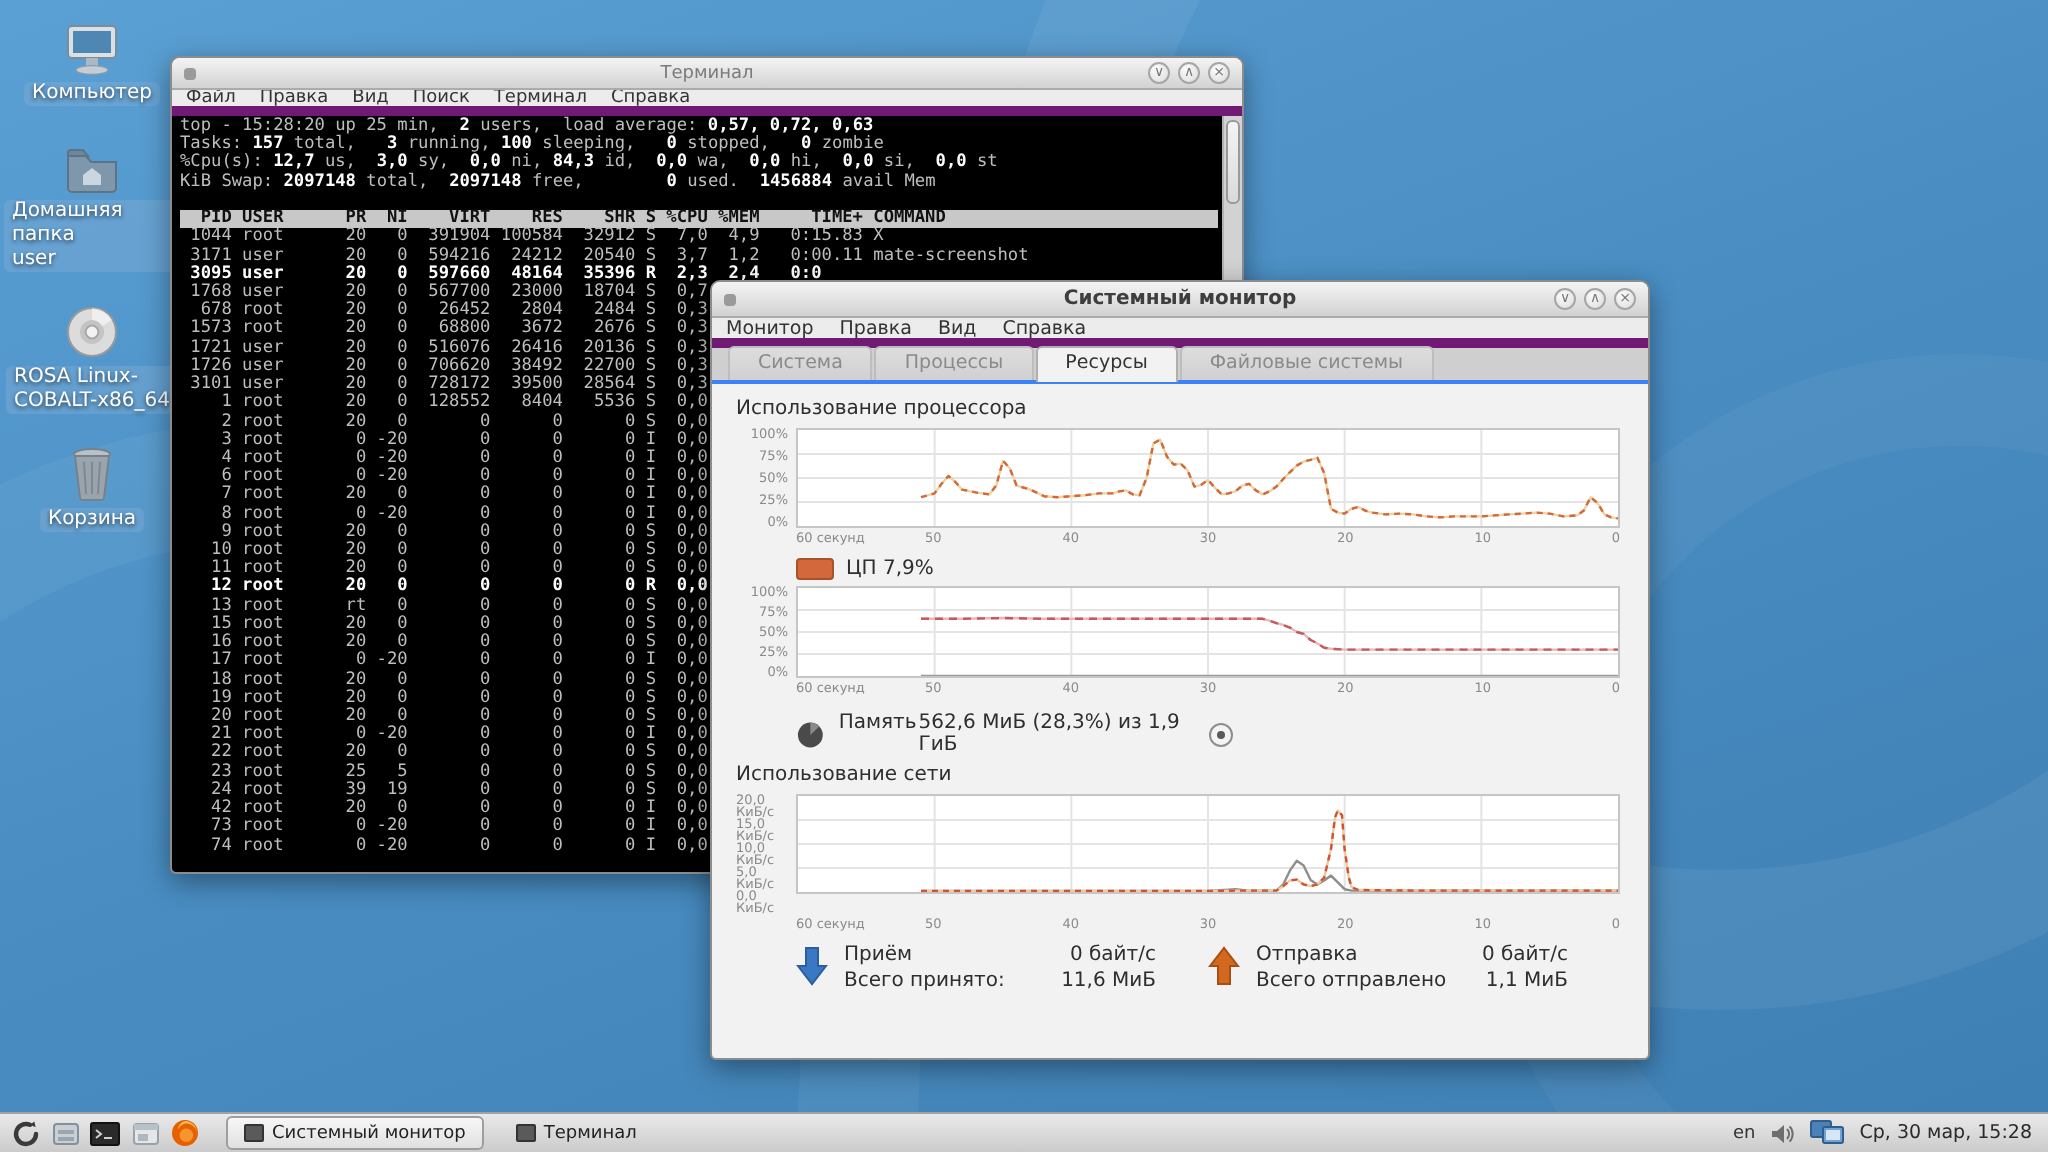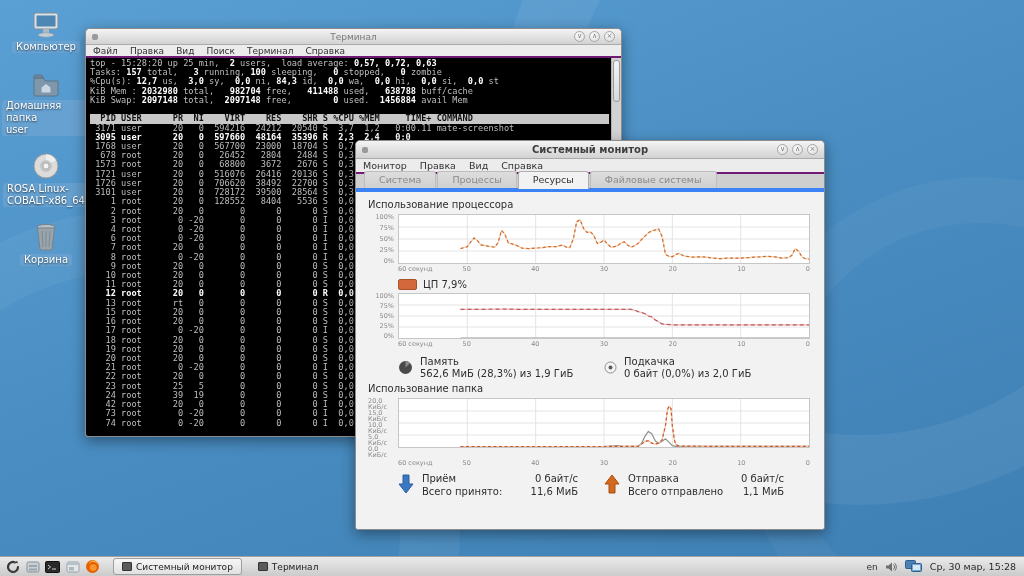--- a/index.html
+++ b/index.html
@@ -23,21 +23,21 @@
               border-bottom:1px solid #ABABAB; border-radius:4px 4px 0 0; position:relative;
               display:flex; align-items:center; }
   .titlebar .win-icon { width:6px; height:6px; background:#9A9A9A; border-radius:2px; margin-left:6px; }
   .titlebar .title { position:absolute; left:0; right:0; text-align:center; font-size:9px; color:#7A7A7A; }
   .titlebar .title.focused { font-weight:bold; font-size:10px; color:#3E3E3E; }
   .win-buttons { margin-left:auto; display:flex; gap:4px; padding-right:6px; z-index:2; }
   .win-btn { width:11px; height:11px; border-radius:50%; border:1px solid #A6A6A6;
              background:radial-gradient(circle at 35% 30%,#FBFBFB,#DCDCDC); color:#787878;
              font-size:7px; line-height:9px; text-align:center; }
   .menubar { height:13px; flex:0 0 13px; background:#ECECEC; display:flex; align-items:center;
-             gap:12px; padding-left:7px; border-bottom:2px solid #701a75; }
+             gap:12px; padding-left:7px; border-bottom:5px solid #701a75; }
   .menubar .menu-item { font-size:9px; color:#333; }
 
   
   #terminal { left:85px; top:28px; width:537px; height:409px; z-index:1; }
   .term-body { flex:1; background:#000; position:relative; overflow:hidden; border-radius:0 0 2px 2px; }
   .term-lines { padding:1px 0 0 4px; font-family:"DejaVu Sans Mono","Liberation Mono",monospace;
                 font-size:8.6px; line-height:9.22px; color:#BEBEBE; }
   .t-line { white-space:pre; height:9.22px; }
   .t-line span.b { color:#FFF; font-weight:bold; }
   .t-line.header { background:#C8C8C8; color:#111; font-weight:bold; width:calc(100% - 12px); }
@@ -46,21 +46,21 @@
                     border-left:1px solid #B2B2B2; }
   .term-thumb { position:absolute; top:2px; left:1px; width:7px; height:42px;
                 background:linear-gradient(#F4F4F4,#DADADA); border:1px solid #9A9A9A; border-radius:3px; }
 
   
   #sysmon { left:355px; top:140px; width:470px; height:390px; z-index:2; }
   #sysmon .titlebar { height:18px; flex-basis:18px; }
   #sysmon .menubar { height:15px; flex-basis:15px; gap:13px; }
   #sysmon .menubar .menu-item { font-size:9.5px; }
   .tabstrip { height:18px; flex:0 0 18px; background:#CFCFCF; display:flex; align-items:flex-end;
-              padding-left:8px; border-bottom:4px solid #3b82f6; }
+              padding-left:8px; border-bottom:2px solid #3b82f6; }
   .tab { font-size:9.5px; color:#8A8A8A; padding:2px 14px 3px; border:1px solid #BDBDBD; border-bottom:none;
          background:linear-gradient(#DDDDDD,#D0D0D0); border-radius:3px 3px 0 0; margin-right:1px; }
   .tab.active { background:#F2F2F2; color:#333; position:relative; top:1px; padding-bottom:4px;
                 border-color:#AFAFAF; }
   .sm-content { flex:1; background:#F2F2F2; padding:4px 14px 0 12px; border-radius:0 0 3px 3px; }
   .section-title { font-size:10px; font-weight:normal; color:#2E2E2E; margin:3px 0 4px; }
   .chart-row { display:flex; }
   .ylabels { width:30px; display:flex; flex-direction:column; justify-content:space-between;
              align-items:flex-end; padding-right:4px; font-size:6.5px; color:#8A8A8A; }
   .ylabels span { line-height:6px; transform:translateY(0); }
@@ -68,21 +68,21 @@
   .plot svg { position:absolute; inset:0; }
   .xlabels { position:relative; height:9px; margin-left:30px; font-size:6.5px; color:#8A8A8A; }
   .xlabels span { position:absolute; top:1px; }
 
   .legend-cpu { display:flex; align-items:center; gap:6px; margin:4px 0 2px 30px; height:14px; }
   .swatch { width:19px; height:11px; border:1px solid #A65427; border-radius:2px; background:#D2683C; }
   .legend-text { font-size:10px; color:#2E2E2E; }
 
   .legend-mem { display:grid; grid-template-columns:1fr 1fr; margin:8px 0 4px 30px; }
   .legend-item { display:flex; align-items:center; gap:7px; }
-  .legend-item .rows { display:flex; flex-direction:column; gap:1px; }
+  .legend-item .rows { display:flex; flex-direction:row; gap:1px; }
   .legend-item .name { font-size:10px; color:#2E2E2E; }
   .legend-item .val { font-size:10px; color:#2E2E2E; }
 
   .legend-net { display:grid; grid-template-columns:1fr 1fr; margin:6px 0 0 30px; }
   .net-col { display:flex; gap:8px; padding-right:26px; }
   .net-col .rows { flex:1; display:flex; flex-direction:column; gap:2px; }
   .net-line { display:flex; justify-content:space-between; font-size:10px; color:#2E2E2E; }
 
   
   .taskbar { position:absolute; left:0; right:0; bottom:0; height:20px;
@@ -168,24 +168,24 @@
       <span class="menu-item">Вид</span>
       <span class="menu-item">Поиск</span>
       <span class="menu-item">Терминал</span>
       <span class="menu-item">Справка</span>
     </div>
   <div class="term-body">
     <div class="term-lines">
         <div class="t-line sum"><span>top - 15:28:20 up 25 min,  </span><span class="b">2 </span><span>users,  load average: </span><span class="b">0,57, 0,72, 0,63</span></div>
         <div class="t-line sum"><span>Tasks: </span><span class="b">157 </span><span>total,   </span><span class="b">3 </span><span>running, </span><span class="b">100 </span><span>sleeping,   </span><span class="b">0 </span><span>stopped,   </span><span class="b">0 </span><span>zombie</span></div>
         <div class="t-line sum"><span>%Cpu(s): </span><span class="b">12,7 </span><span>us,  </span><span class="b">3,0 </span><span>sy,  </span><span class="b">0,0 </span><span>ni, </span><span class="b">84,3 </span><span>id,  </span><span class="b">0,0 </span><span>wa,  </span><span class="b">0,0 </span><span>hi,  </span><span class="b">0,0 </span><span>si,  </span><span class="b">0,0 </span><span>st</span></div>
-        <div class="t-line sum"><span>KiB Mem : </span><span class="b">2032980 </span><span>total,  </span><span class="b"> 982704 </span><span>free,  </span><span class="b"> 411488 </span><span>used,  </span><span class="b"> 638788 </span><span>buff/cache</span></div>
         <div class="t-line sum"><span>KiB Swap: </span><span class="b">2097148 </span><span>total,  </span><span class="b">2097148 </span><span>free,  </span><span class="b">      0 </span><span>used.  </span><span class="b">1456884 </span><span>avail Mem</span></div>
         <div class="t-line blank"><span> </span></div>
         <div class="t-line header"><span>  PID USER      PR  NI    VIRT    RES    SHR S %CPU %MEM     TIME+ COMMAND </span></div>
+        <div class="t-line row"><span> 1044 root      20   0  391904 100584  32912 S  7,0  4,9   0:15.83 X</span></div>
         <div class="t-line row"><span> 3171 user      20   0  594216  24212  20540 S  3,7  1,2   0:00.11 mate-screenshot</span></div>
         <div class="t-line row bold"><span class="b"> 3095 user      20   0  597660  48164  35396 R  2,3  2,4   0:0</span></div>
         <div class="t-line row"><span> 1768 user      20   0  567700  23000  18704 S  0,7  1,1   0:0</span></div>
         <div class="t-line row"><span>  678 root      20   0   26452   2804   2484 S  0,3  0,1   0:0</span></div>
         <div class="t-line row"><span> 1573 root      20   0   68800   3672   2676 S  0,3  0,2   0:0</span></div>
         <div class="t-line row"><span> 1721 user      20   0  516076  26416  20136 S  0,3  1,3   0:0</span></div>
         <div class="t-line row"><span> 1726 user      20   0  706620  38492  22700 S  0,3  1,5   0:0</span></div>
         <div class="t-line row"><span> 3101 user      20   0  728172  39500  28564 S  0,3  1,9   0:0</span></div>
         <div class="t-line row"><span>    1 root      20   0  128552   8404   5536 S  0,0  0,4   0:0</span></div>
         <div class="t-line row"><span>    2 root      20   0       0      0      0 S  0,0  0,0   0:0</span></div>
@@ -323,28 +323,24 @@
         <div class="rows">
           <span class="name">Память</span>
           <span class="val">562,6 МиБ (28,3%) из 1,9 ГиБ</span>
         </div>
       </div>
       <div class="legend-item">
         <svg width="13" height="13" viewBox="0 0 13 13">
           <circle cx="6.5" cy="6.5" r="5.5" fill="#F4F4F4" stroke="#8E8E8E"></circle>
           <circle cx="6.5" cy="6.5" r="2" fill="#5A5A5A"></circle>
         </svg>
-        <div class="rows">
-          <span class="name">Подкачка</span>
-          <span class="val">0 байт (0,0%) из 2,0 ГиБ</span>
-        </div>
-      </div>
-    </div>
-
-    <div class="section-title">Использование папка</div>
+      </div>
+    </div>
+
+    <div class="section-title">Использование сети</div>
     <div class="chart-row">
       <div class="ylabels">
           <span>20,0 КиБ/с</span>
           <span>15,0 КиБ/с</span>
           <span>10,0 КиБ/с</span>
           <span>5,0 КиБ/с</span>
           <span>0,0 КиБ/с</span>
         </div>
       <div class="plot" style="height:50px">
           <svg viewBox="0 0 410 48" width="100%" height="100%" preserveAspectRatio="none">

